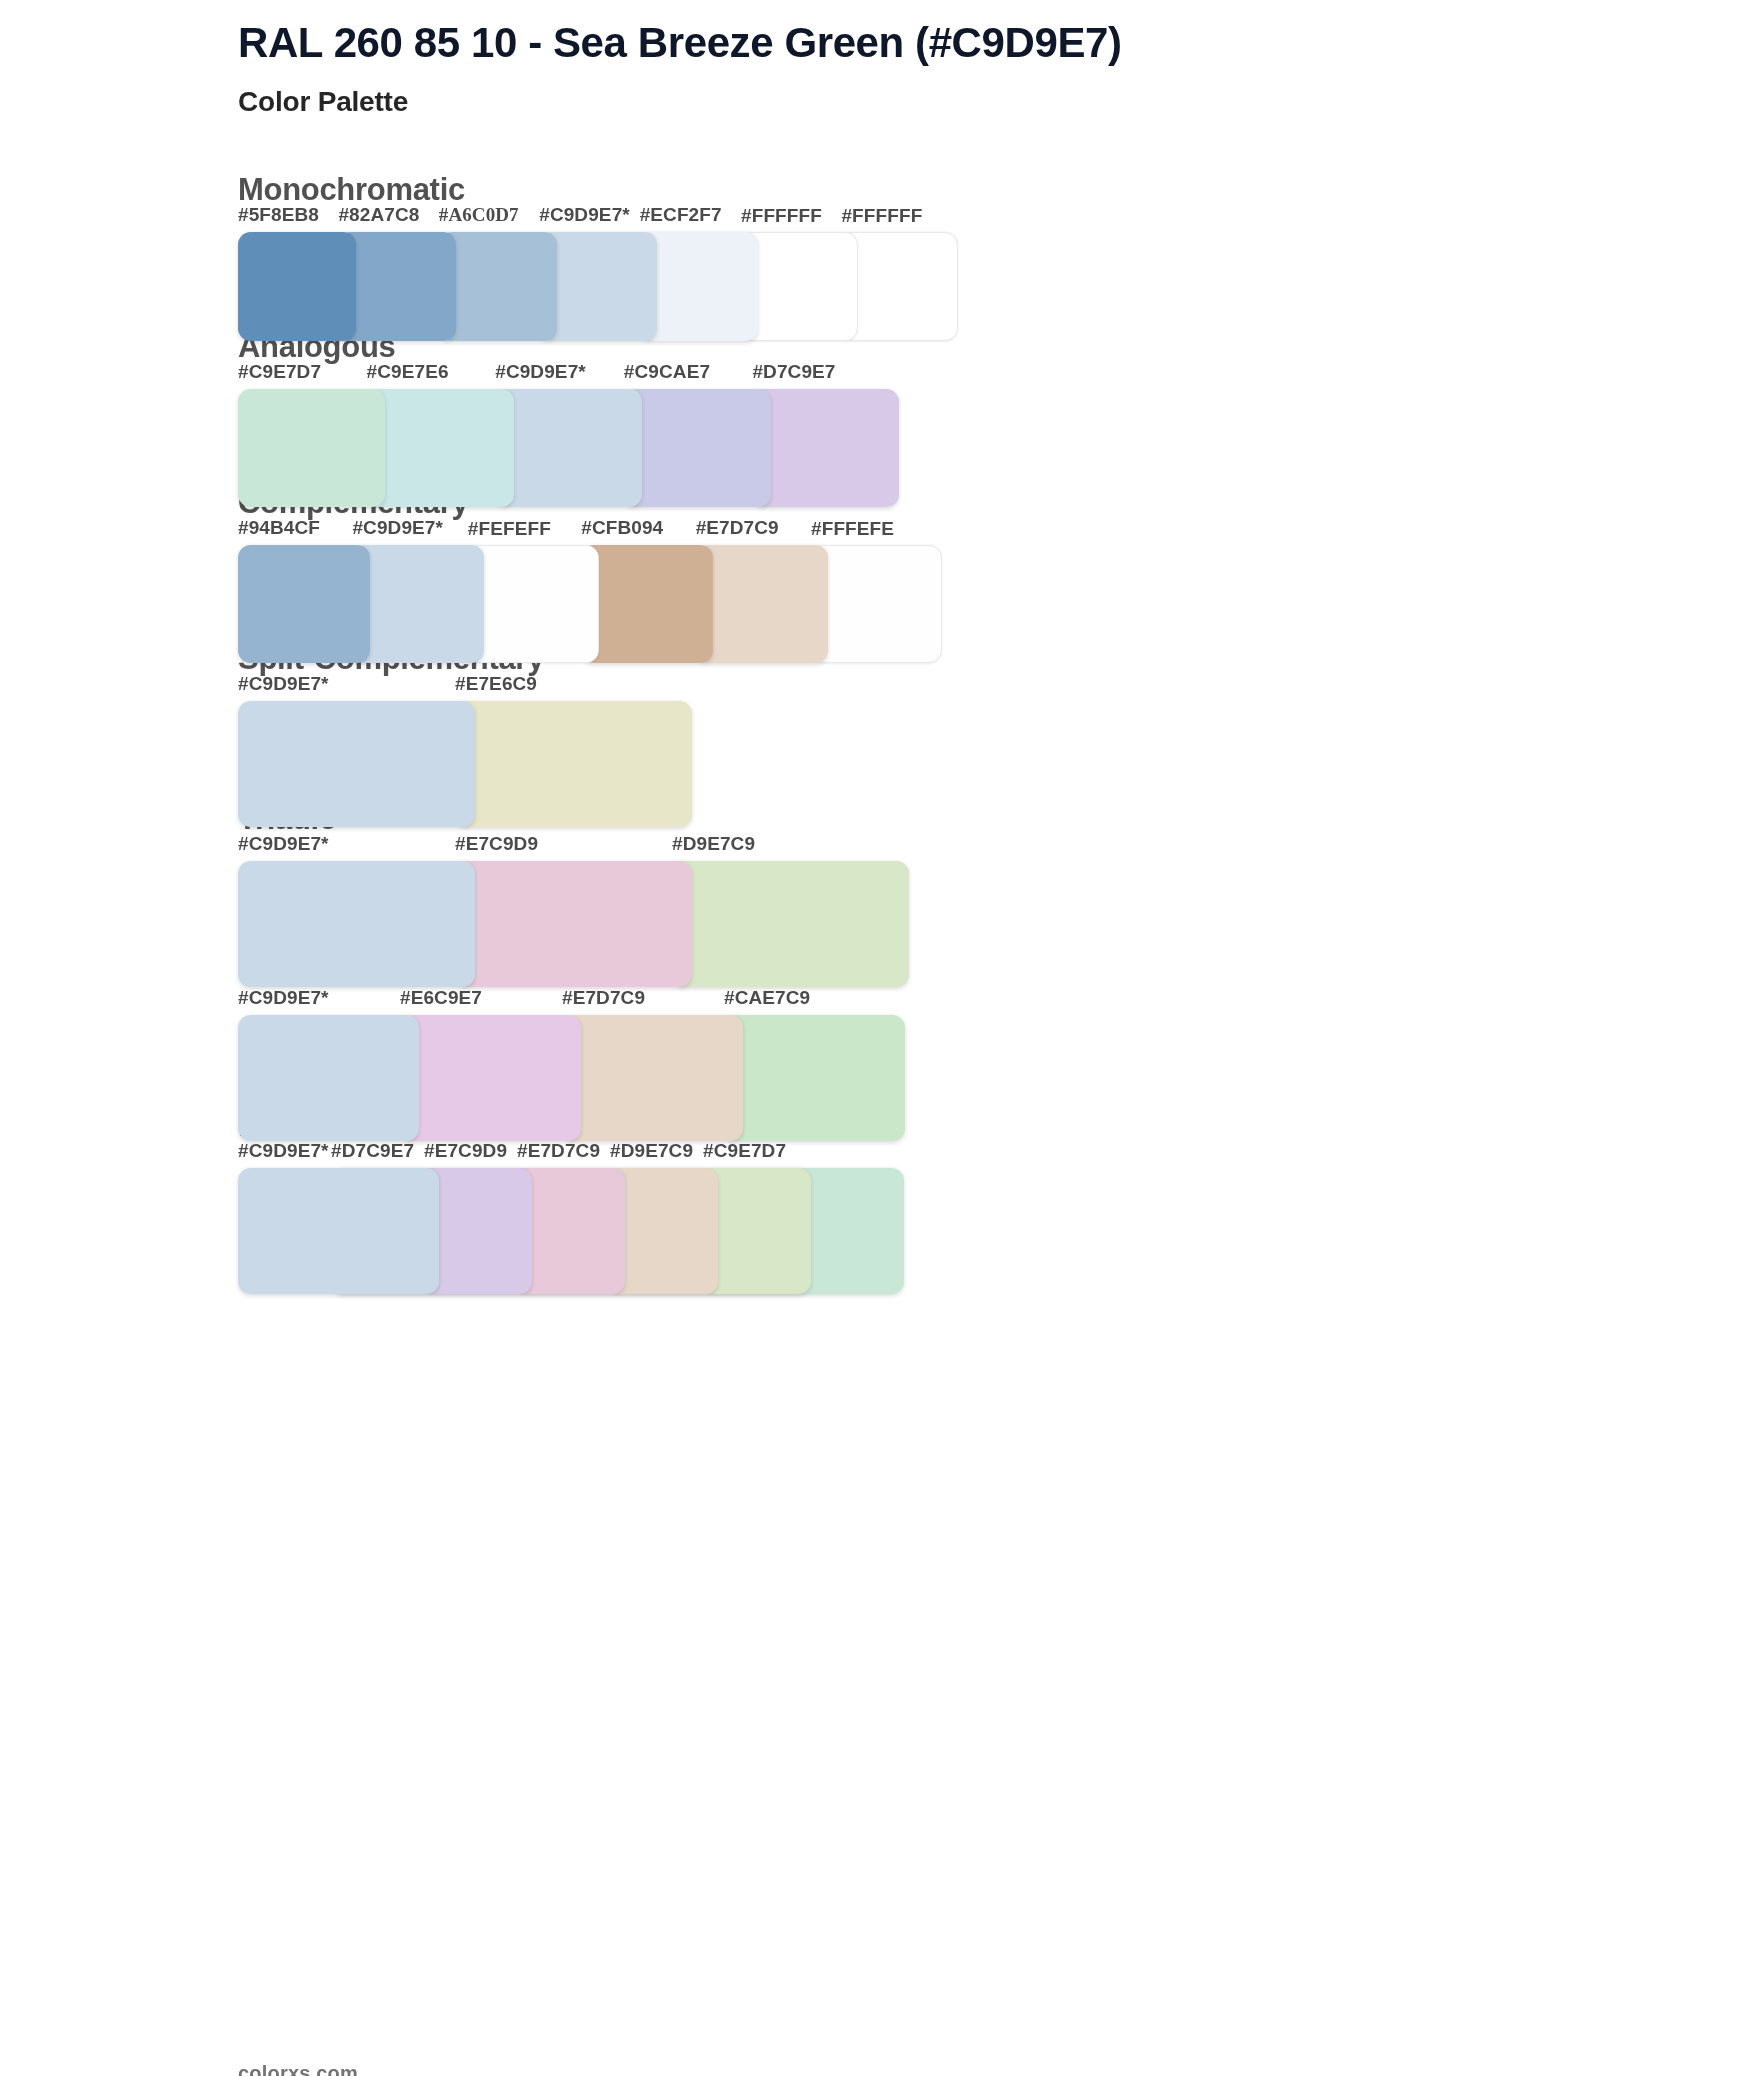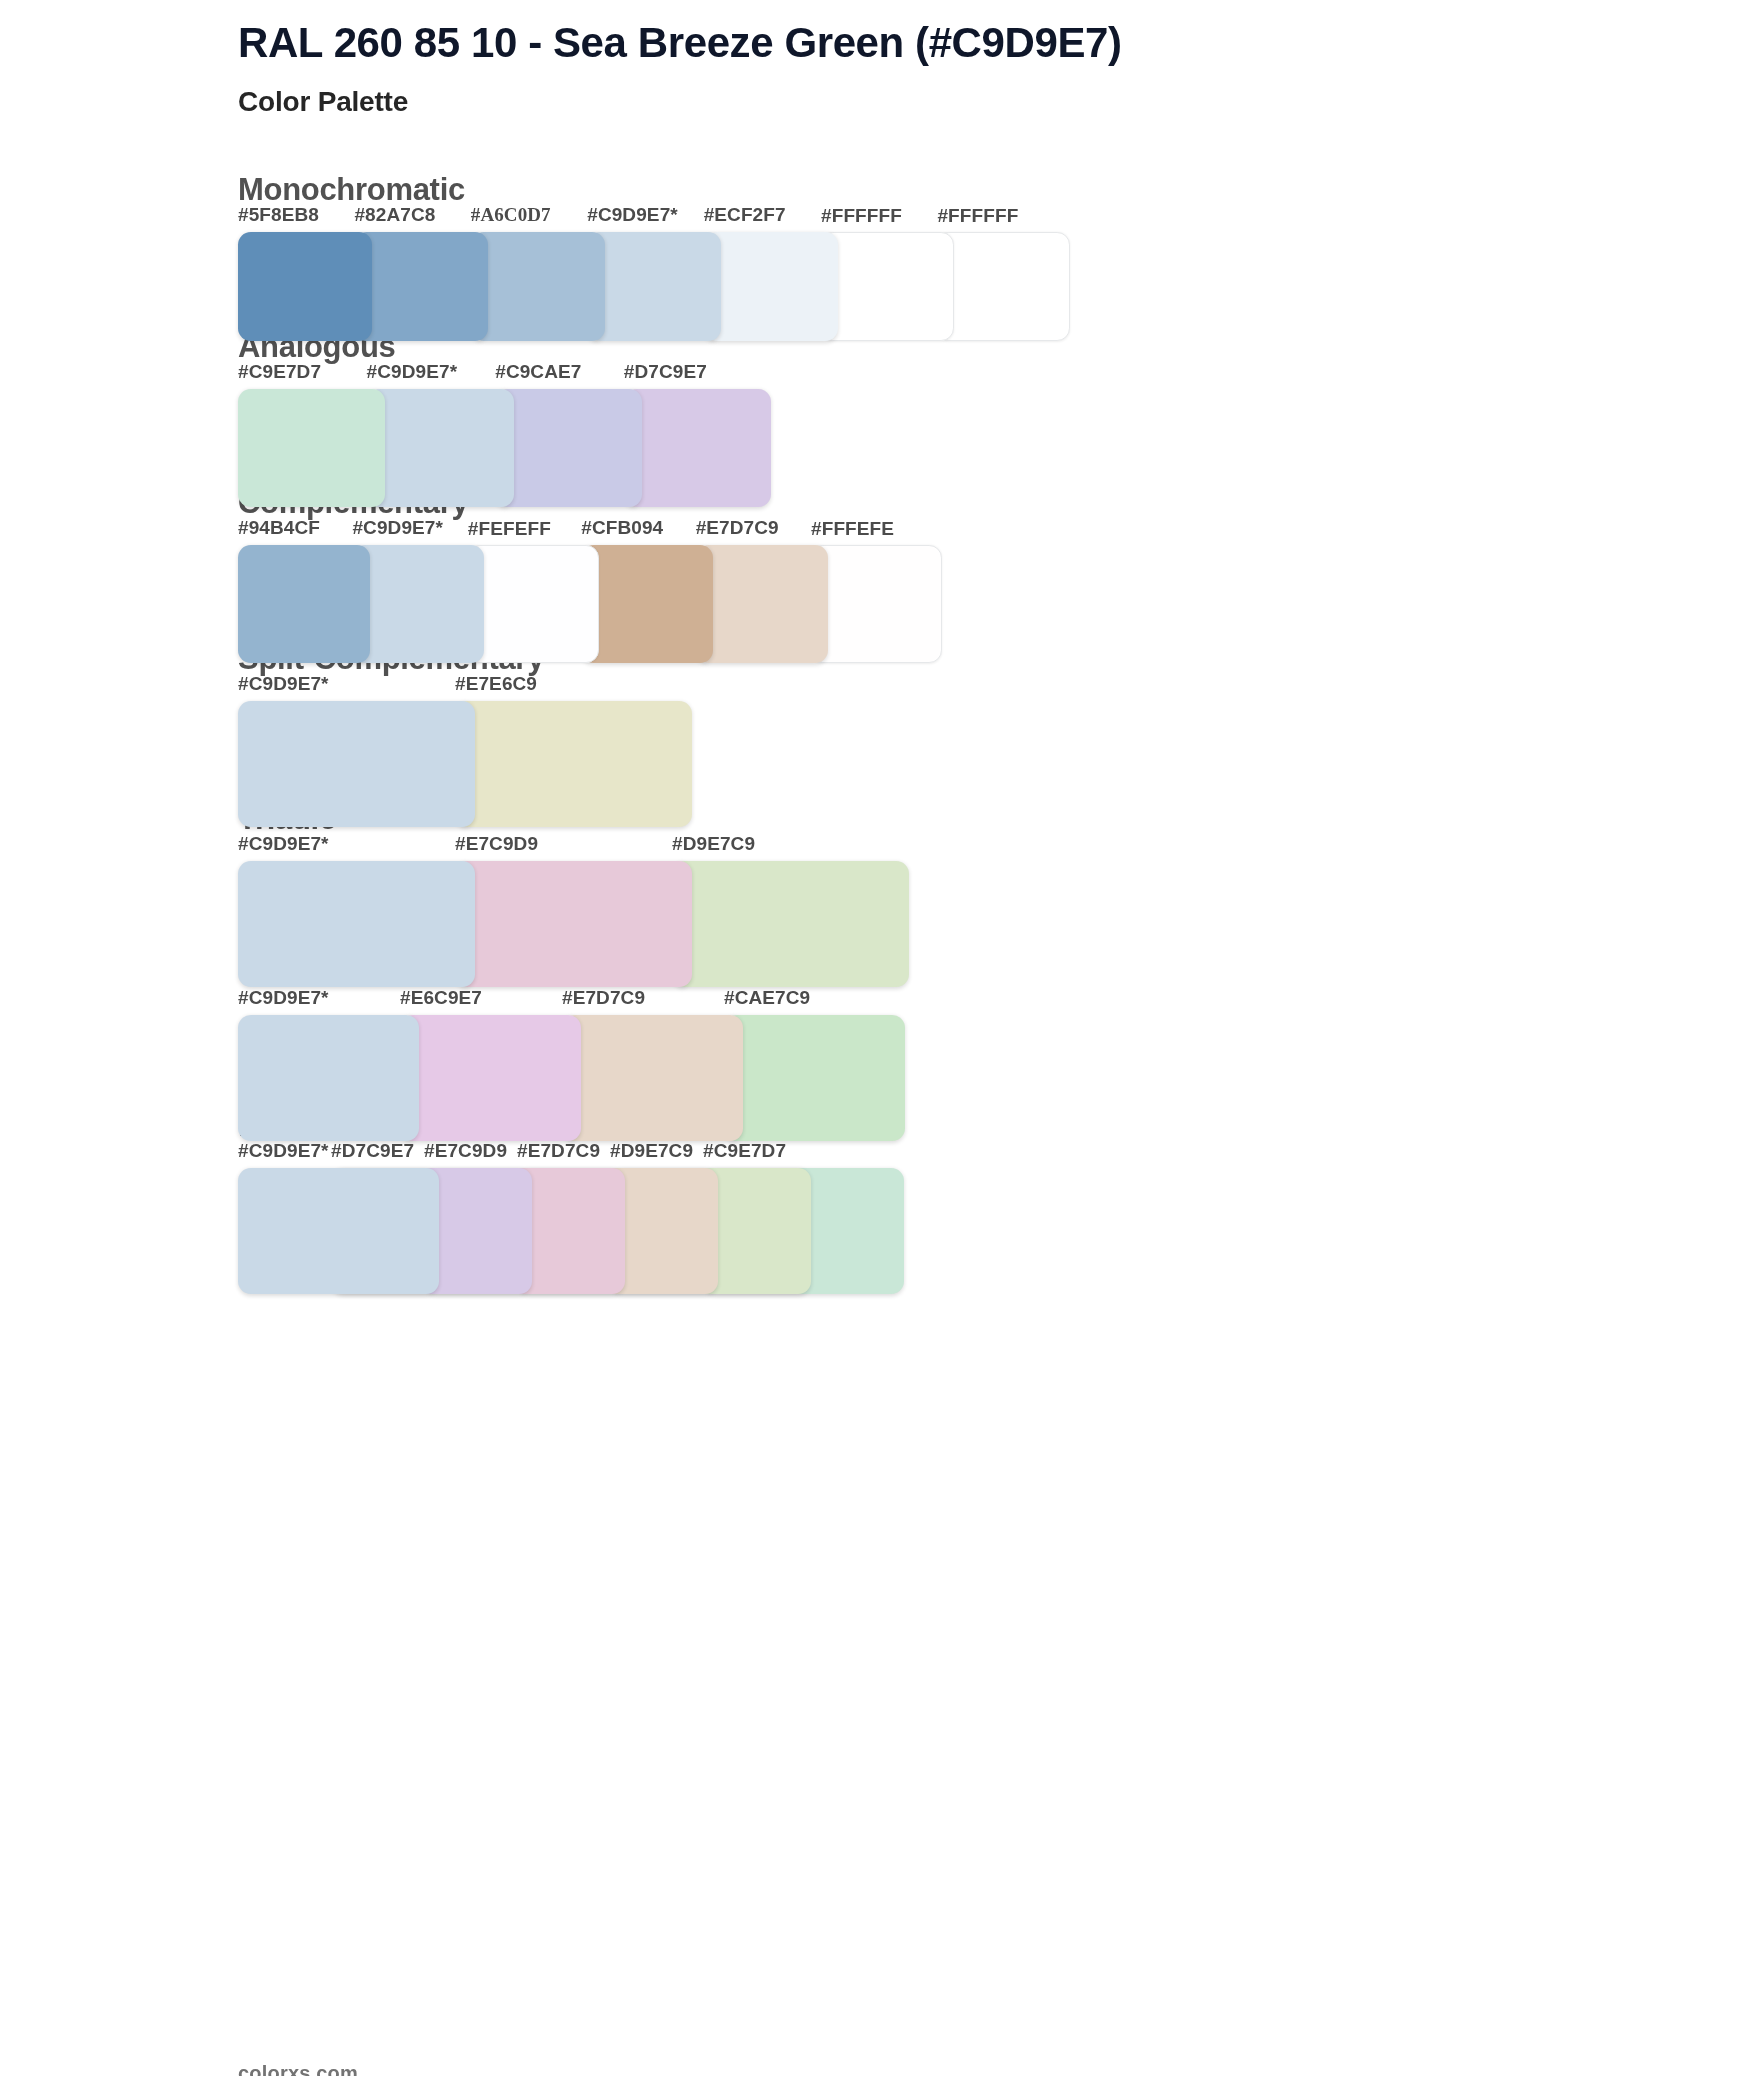--- a/index.html
+++ b/index.html
@@ -97,21 +97,21 @@
     font-size: 19px;
     font-weight: bold;
     color: #4b4b4b;
     letter-spacing: 0.1px;
     white-space: nowrap;
     line-height: 1;
   }
 
   
   .sec-mono   .swatch-row { top: 58px; }
-  .sec-mono   .swatch { width: 134px; height: 109px; margin-right: -17.6px; }
+  .sec-mono   .swatch { width: 118px; height: 109px; margin-right: -17.6px; }
 
   .sec-analog .swatch-row { top: 58px; }
   .sec-analog .swatch { width: 147px; height: 118px; margin-right: -18.4px; }
 
   .sec-comp   .swatch-row { top: 58px; }
   .sec-comp   .swatch { width: 132px; height: 118px; margin-right: -17.6px; }
 
   .sec-split  .swatch-row { top: 58px; }
   .sec-split  .swatch { width: 237px; height: 126px; margin-right: -20px; }
 
@@ -173,20 +173,23 @@
             <span class="swatch-label">#FFFFFF</span>
           </div>
         </div>
       </div>
       <div class="section sec-analog" style="position: absolute; left: 0px; top: 157px; width: 1757px;">
         <div class="section-heading">Analogous</div>
         <div class="swatch-row">
           <div class="swatch" style="background: rgb(201, 231, 215); z-index: 60;">
             <span class="swatch-label">#C9E7D7</span>
           </div>
+          <div class="swatch" style="background: rgb(201, 231, 230); z-index: 59;">
+            <span class="swatch-label">#C9E7E6</span>
+          </div>
           <div class="swatch" style="background: rgb(201, 217, 231); z-index: 58;">
             <span class="swatch-label">#C9D9E7*</span>
           </div>
           <div class="swatch" style="background: rgb(201, 202, 231); z-index: 57;">
             <span class="swatch-label">#C9CAE7</span>
           </div>
           <div class="swatch" style="background: rgb(215, 201, 231); z-index: 56;">
             <span class="swatch-label">#D7C9E7</span>
           </div>
         </div>

